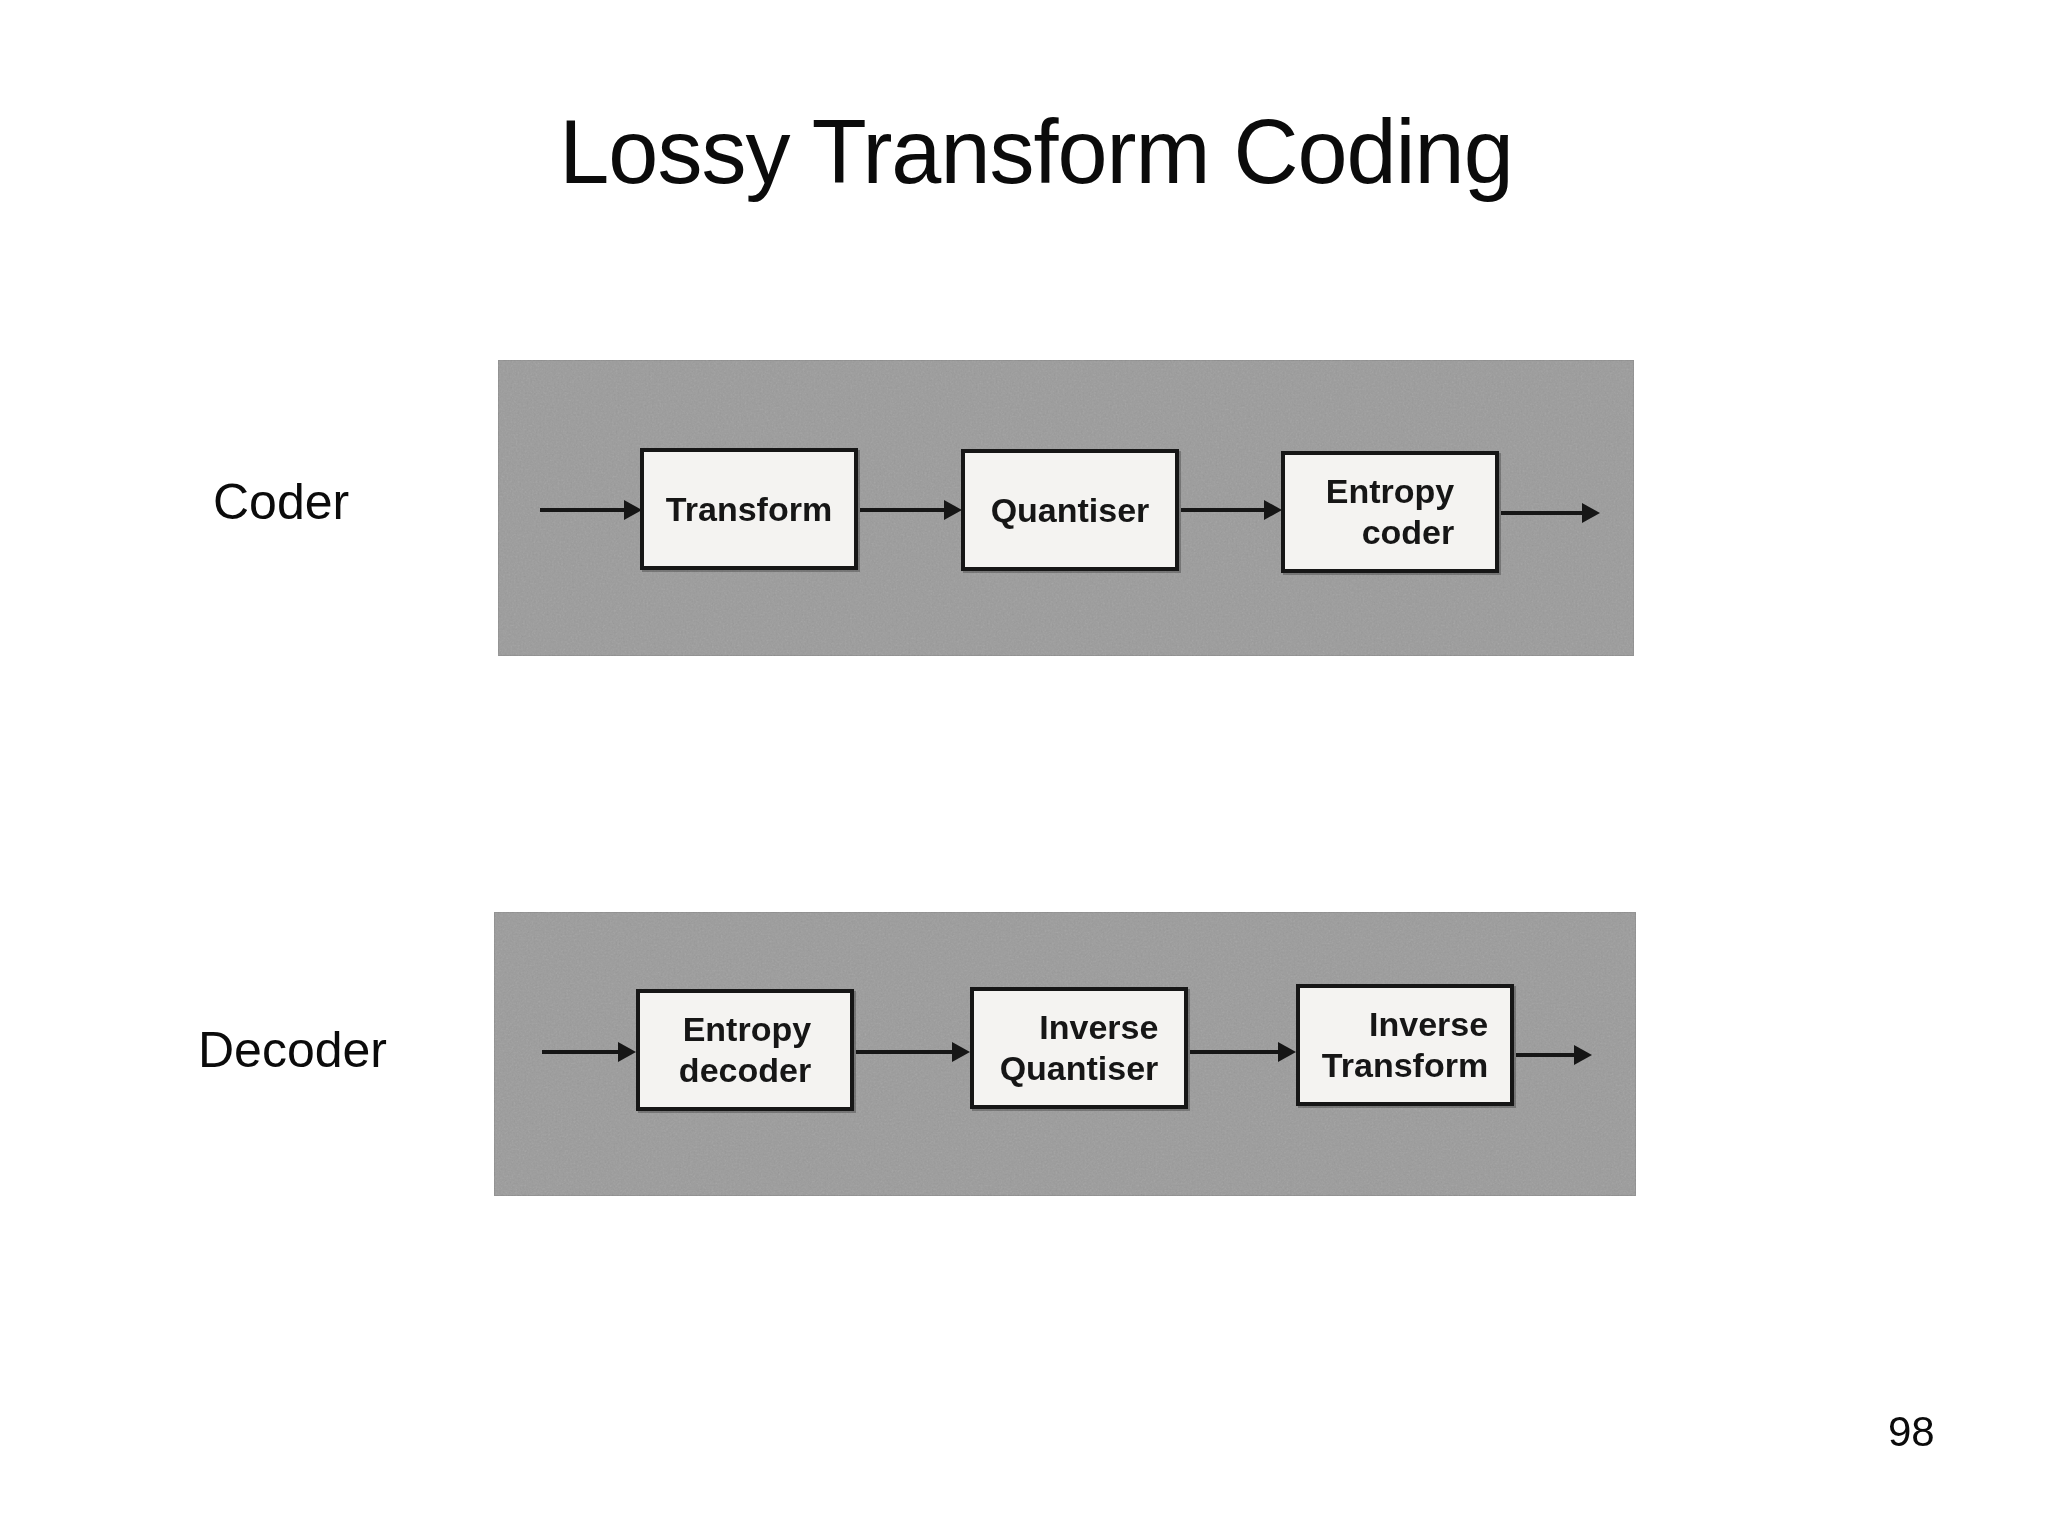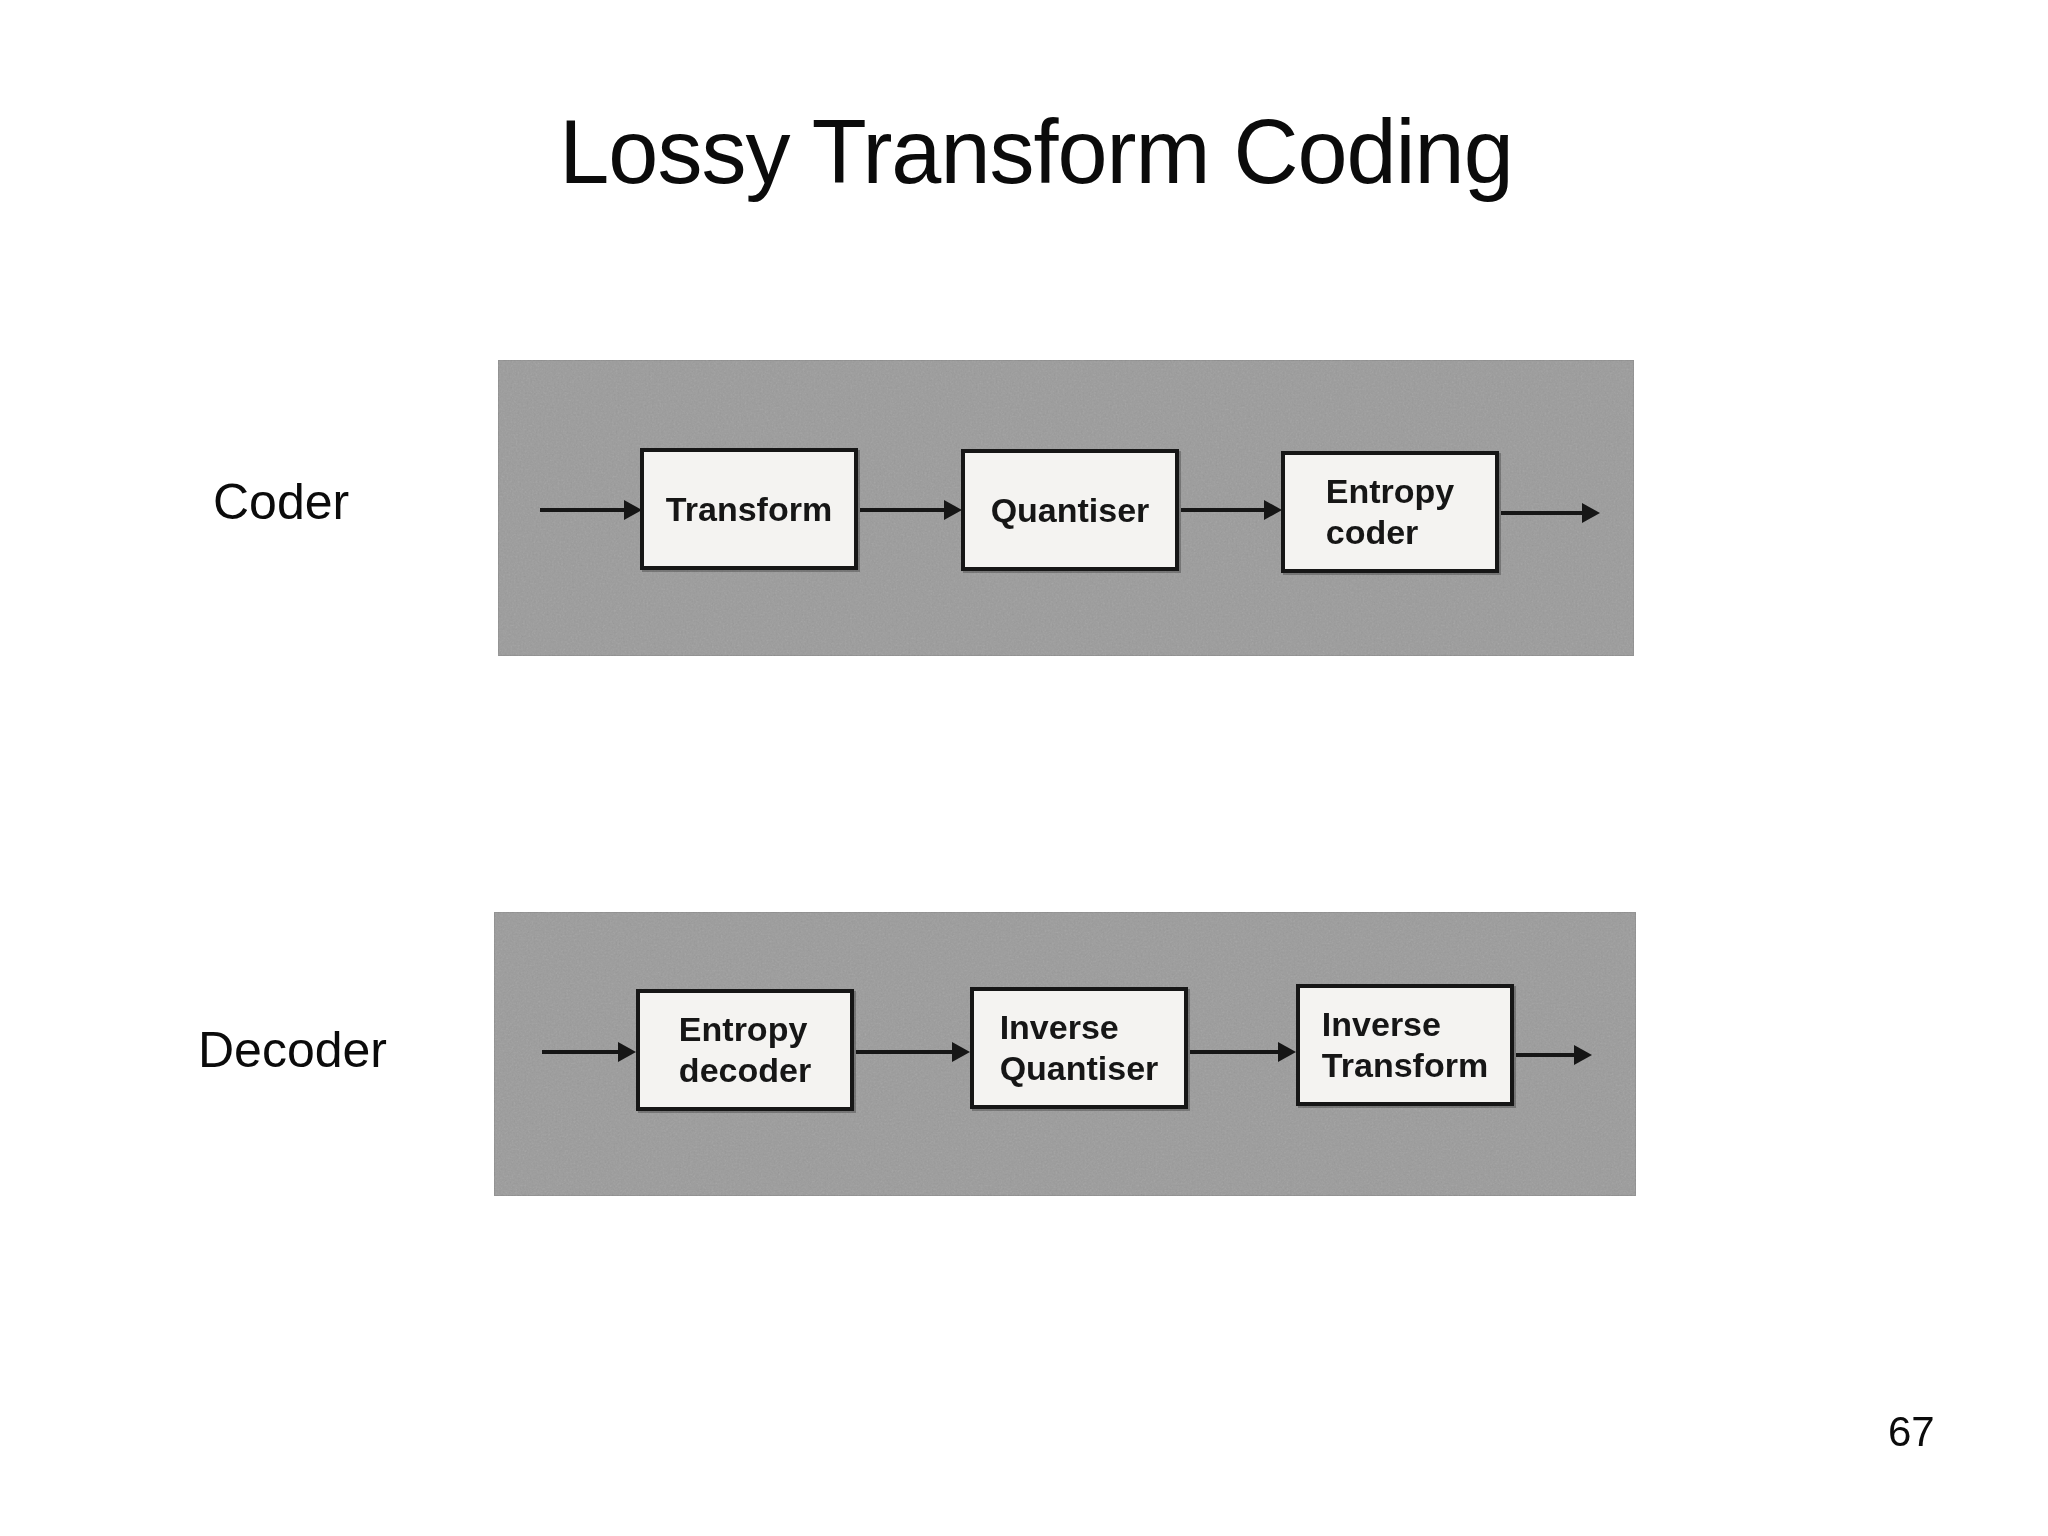--- a/index.html
+++ b/index.html
@@ -44,21 +44,21 @@
 
   .noise-svg { position: absolute; left: 0; top: 0; width: 100%; height: 100%; display: block; pointer-events: none; }
 
   .block {
     position: absolute;
     box-sizing: border-box;
     width: 218px; height: 122px;
     background: var(--box-fill, #f4f3f1);
     border: 4px solid var(--ink, #161616);
     display: flex; align-items: center; justify-content: center;
-    text-align: left;
+    text-align: right;
     font-size: 34px; font-weight: bold;
     line-height: 1.2;
     color: #161616;
     white-space: pre-line;
     box-shadow: 2px 2px 0 rgba(0,0,0,0.25);
   }
   
   .c-b1 { left: 142px; top: 88px; }
   .c-b2 { left: 463px; top: 89px; }
   .c-b3 { left: 783px; top: 91px; }
@@ -140,15 +140,15 @@
 decoder</div>
     <div class="arrow d-a-1"></div>
     <div class="block d-b2">Inverse
 Quantiser</div>
     <div class="arrow d-a-2"></div>
     <div class="block d-b3">Inverse
 Transform</div>
     <div class="arrow d-a-out"></div>
   </div>
 
-  <div class="page-number">67</div>
+  <div class="page-number">98</div>
 
 </div>
 
 </body></html>

